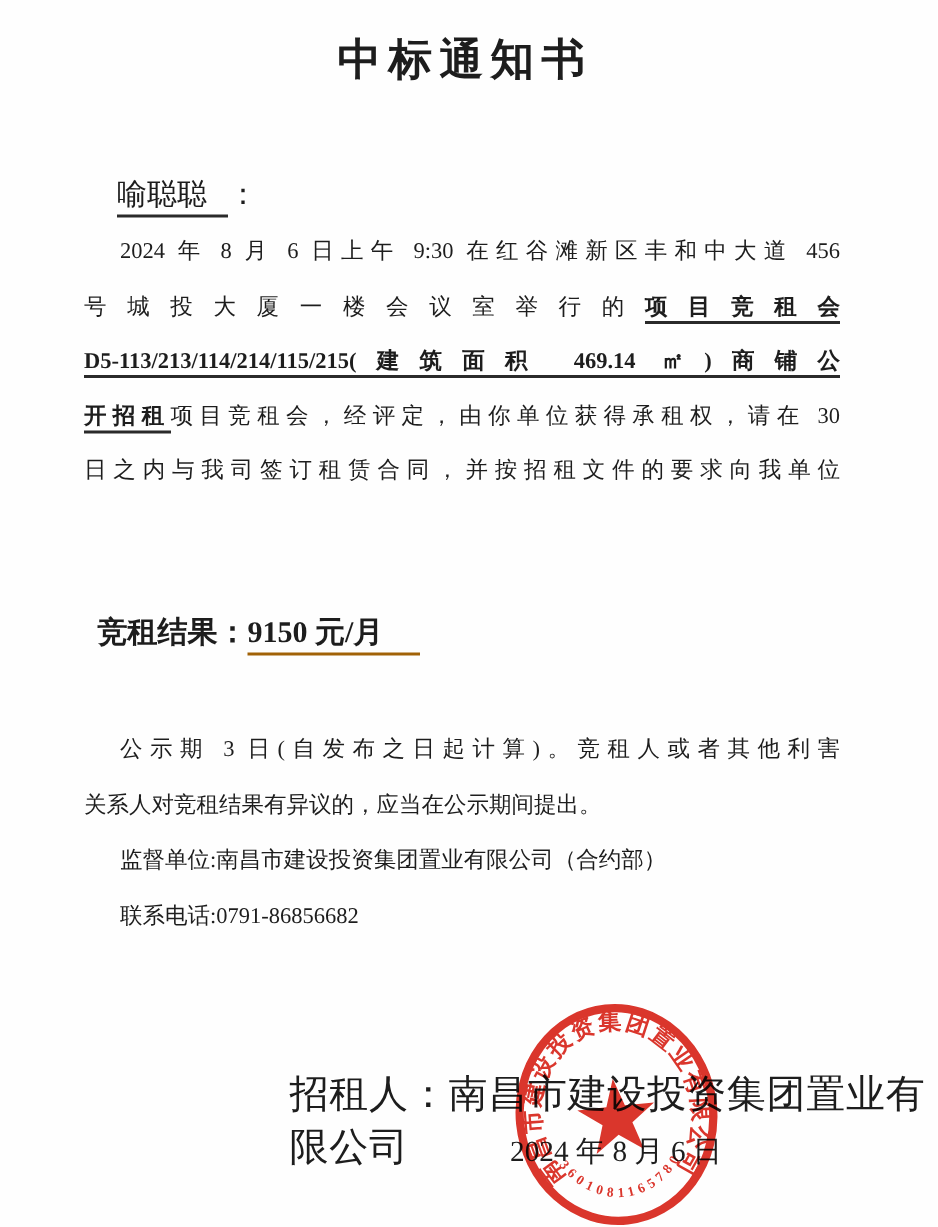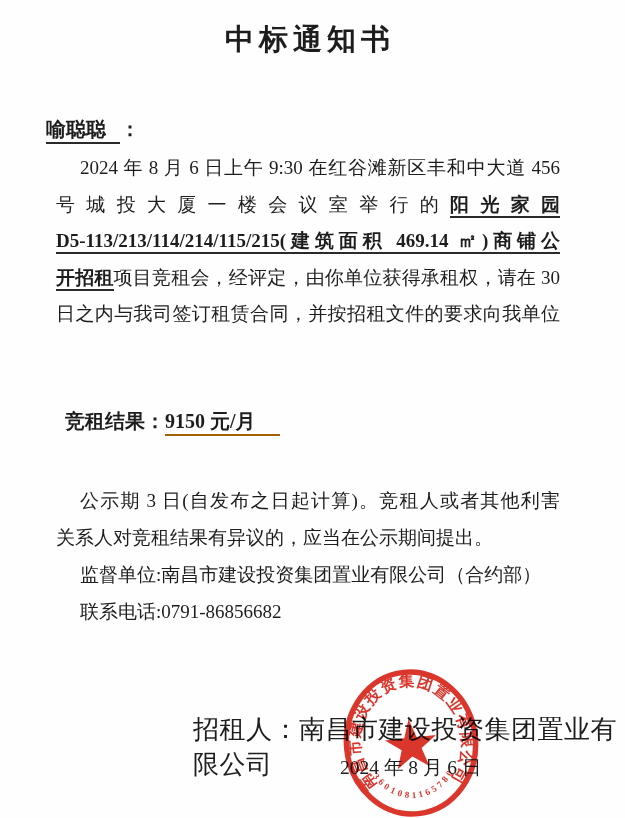--- a/index.html
+++ b/index.html
@@ -17,36 +17,36 @@
     top: 20px; left: 0;
     width: 620px;
     margin: 0;
     text-align: center;
     font-size: 29px;
     font-weight: bold;
     letter-spacing: 5px;
   }
   .salutation {
     position: absolute;
-    left: 46px; top: 116px;
+    left: 78px; top: 116px;
     font-size: 20px;
-    font-weight: bold;
+    font-weight: normal;
   }
   .addr {
     border-bottom: 2px solid #2a2a2a;
     padding-right: 14px;
     padding-bottom: 2px;
   }
   .para { position: absolute; left: 56px; width: 504px; }
   .p1 { top: 150px; }
   .notice { top: 482px; }
   .line {
     height: 36.5px;
     line-height: 36.5px;
-    font-size: 19px;
+    font-size: 15px;
   }
   .notice .line { height: 37px; line-height: 37px; }
   .stretch {
     text-align: justify;
     text-align-last: justify;
   }
   .indent1 { text-indent: 24px; }
   .em {
     font-weight: bold;
     border-bottom: 2px solid #2a2a2a;
@@ -90,21 +90,21 @@
 <div class="page">
 
   <h1 class="title">中标通知书</h1>
 
   <div class="salutation">
     <span class="addr">喻聪聪</span><span>：</span>
   </div>
 
   <div class="para p1">
     <div class="line stretch indent1"><span>2024 年 8 月 6 日上午 9:30 在红谷滩新区丰和中大道 456</span></div>
-    <div class="line stretch"><span>号城投大厦一楼会议室举行的</span><span class="em">阳光家园</span></div>
+    <div class="line stretch"><span>号城投大厦一楼会议室举行的</span><span class="em">项目竞租会</span></div>
     <div class="line stretch"><span class="em">D5-113/213/114/214/115/215(建筑面积 469.14 ㎡)商铺公</span></div>
     <div class="line stretch"><span class="em">开招租</span><span>项目竞租会，经评定，由你单位获得承租权，请在 30</span></div>
     <div class="line stretch"><span>日之内与我司签订租赁合同，并按招租文件的要求向我单位</span></div>
   </div>
 
   <div class="result">
     <span>竞租结果：</span><span class="result-value">9150 元/月</span>
   </div>
 
   <div class="para notice">

